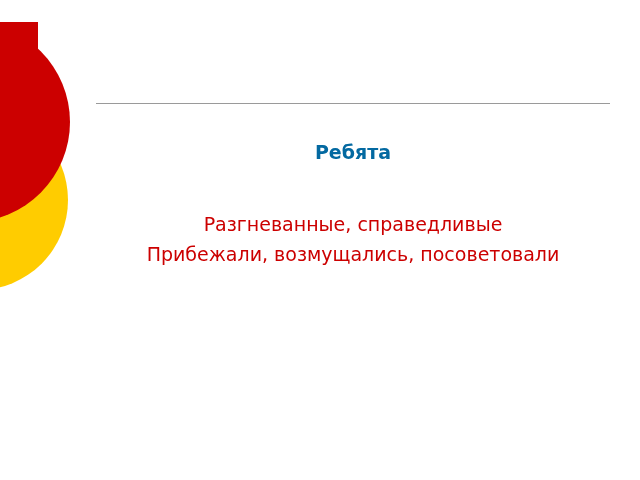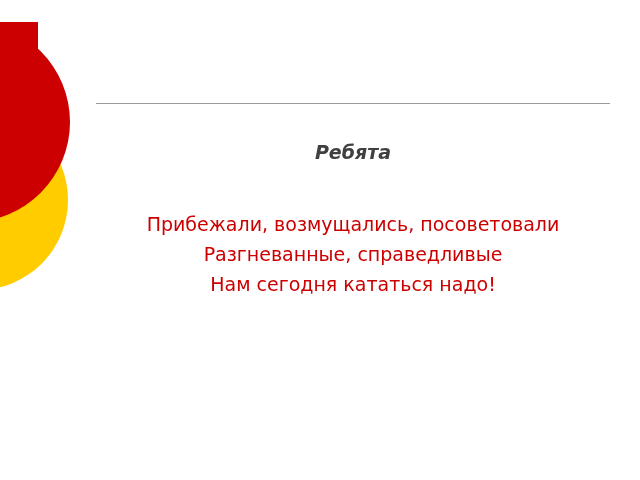--- a/index.html
+++ b/index.html
@@ -58,24 +58,23 @@
   .content {
     position: absolute;
     left: 96px;
     top: 120px;
     width: 514px;
     text-align: center;
   }
   .title {
     font-size: 19px;
     font-weight: bold;
-    color: #404040;
+    color: #0369a1;
     margin: 20px 0 0 0;
     line-height: 1.3;
-    font-style: italic;
   }
   .body-lines {
     margin-top: 44px;
   }
   .body-line {
     font-size: 19px;
     color: #cc0000;
     line-height: 1.58;
     white-space: nowrap;
   }
@@ -87,19 +86,18 @@
 
   <div class="deco-yellow"></div>
   <div class="deco-red"></div>
   <div class="deco-red-block"></div>
 
   <div class="rule"></div>
 
   <div class="content">
     <div class="title">Ребята</div>
     <div class="body-lines">
+      <div class="body-line">Разгневанные, справедливые</div>
       <div class="body-line">Прибежали, возмущались, посоветовали</div>
-      <div class="body-line">Разгневанные, справедливые</div>
-      <div class="body-line">Нам сегодня кататься надо!</div>
     </div>
   </div>
 
 </div>
 
 </body></html>

